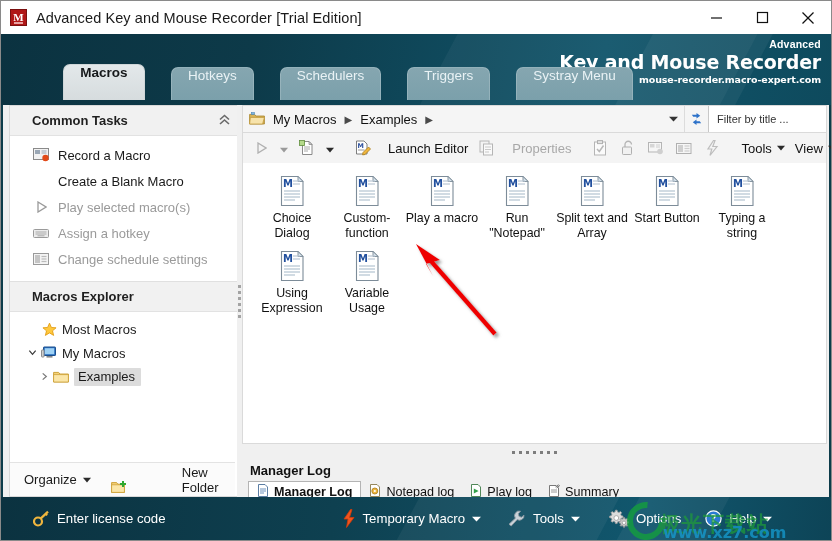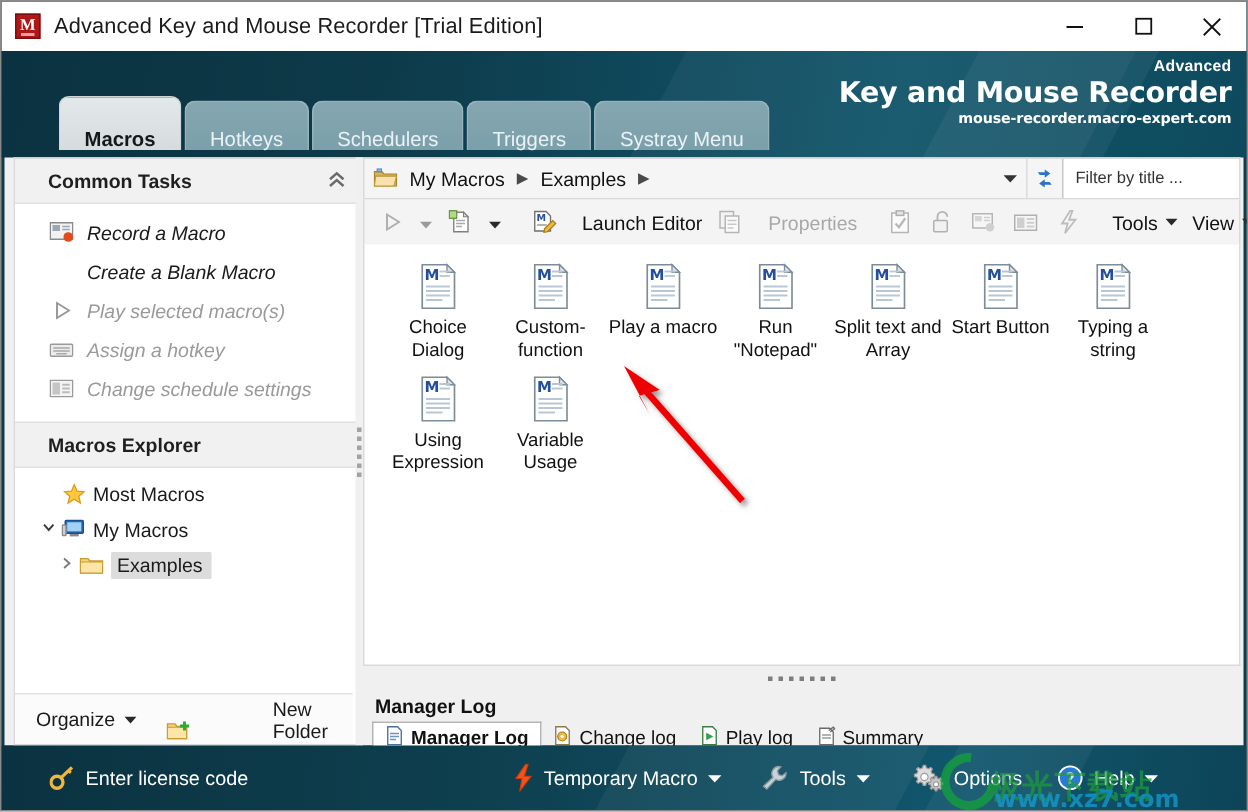--- a/index.html
+++ b/index.html
@@ -92,28 +92,29 @@
     font-family: "DejaVu Sans", sans-serif;
   }
 
   
   .tabstrip {
     position: absolute; left: 38px; top: 63px;
     display: flex; align-items: flex-end; z-index: 6;
   }
   .tab {
     height: 33px; min-width: 82px;
-    display: flex; align-items: flex-end; justify-content: center;
+    display: flex; align-items: flex-start; justify-content: center;
     padding: 0 16px;
     color: #e9f2f5; font-size: 13.5px;
     background: linear-gradient(180deg,#85a6b0 0%, #7ba0ab 100%);
     border-radius: 7px 7px 0 0;
     margin-right: 2px;
     border: 1px solid rgba(255,255,255,0.18);
     border-bottom: none;
+    margin-left: 24px;
   }
   .tab.active {
     background: linear-gradient(180deg,#e3e8ea 0%, #d6dcde 100%);
     color: #15181a; font-weight: bold;
     height: 36px;
     border: 1px solid #cfd6d8; border-bottom: none;
   }
 
   
   .client {
@@ -138,21 +139,21 @@
     position: relative;
   }
   .panel-head .collapse {
     position: absolute; right: 10px; top: 8px;
     color: #6a6a6a;
   }
   .task-list { padding: 6px 0 4px 0; background:#fff; }
   .task {
     display: flex; align-items: center;
     height: 26px; padding-left: 22px;
-    font-size: 13px; color: #1a1a1a; font-style: italic;
+    font-size: 13px; color: #1a1a1a;
   }
   .task.disabled { color: #9a9a9a; }
   .task .ticon {
     width: 18px; height: 16px; margin-right: 8px;
     display: flex; align-items: center; justify-content: center;
     flex: none;
   }
   .task .tlabel { white-space: nowrap; }
   .panel-sep { height: 1px; background: #e0e0e0; margin: 5px 0 0 0; }
 
@@ -900,21 +901,21 @@
           <span class="litext">Manager Log</span>
         </div>
         <div class="logtab">
           <span>
             <svg width="12" height="13" viewBox="0 0 12 13">
               <path d="M1.5 0.5 L8 0.5 L10.5 3 L10.5 12.5 L1.5 12.5 Z" fill="#fff" stroke="#8a7a4a" stroke-width="0.9"></path>
               <circle cx="5.8" cy="7" r="3" fill="#f0b63e" stroke="#a87c1a" stroke-width="0.8"></circle>
               <circle cx="5.8" cy="7" r="1.1" fill="#fff"></circle>
             </svg>
           </span>
-          <span class="litext">Change log</span>
+          <span class="litext">Notepad log</span>
         </div>
         <div class="logtab">
           <span>
             <svg width="12" height="13" viewBox="0 0 12 13">
               <path d="M1.5 0.5 L8 0.5 L10.5 3 L10.5 12.5 L1.5 12.5 Z" fill="#fff" stroke="#3d7a46" stroke-width="0.9"></path>
               <polygon points="3.8,4.5 8.6,7 3.8,9.5" fill="#33a04a"></polygon>
             </svg>
           </span>
           <span class="litext">Play log</span>
         </div>

